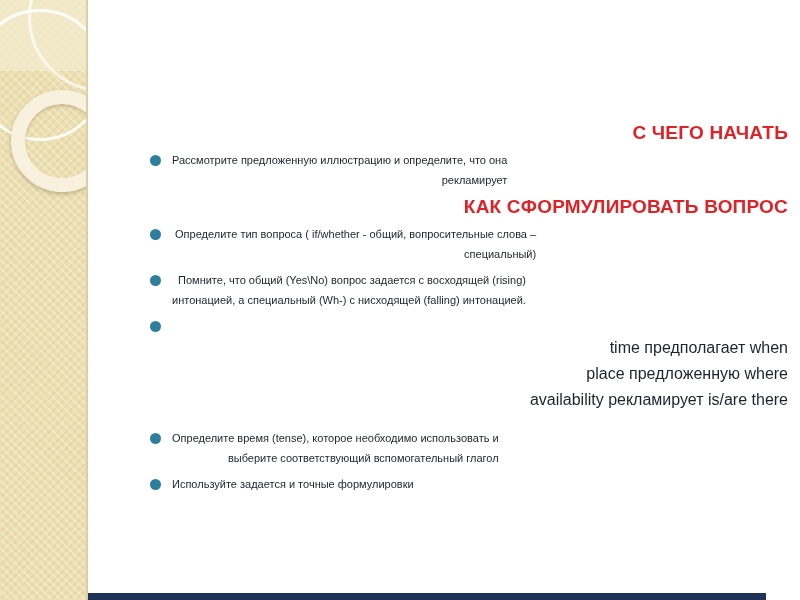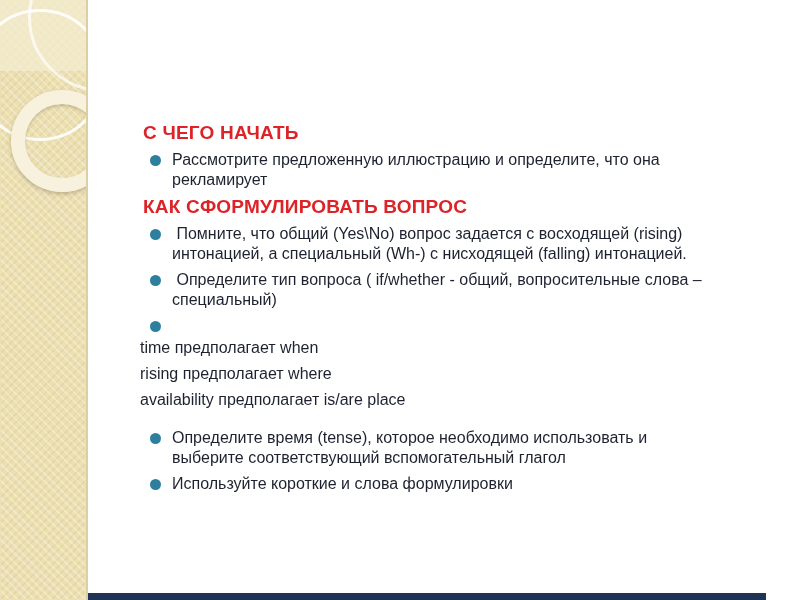--- a/index.html
+++ b/index.html
@@ -1,15 +1,15 @@
 <!DOCTYPE html>
 <html style="--heading-red: #de2328; --bullet-teal: #2e7f9e; --body-text: #1e2230; --band-beige: #ecdfb0; --band-square: #f3ebcd; --ring-cream: #f7f1de; --bottom-bar-navy: #1f3356;"><head>
 <meta charset="utf-8">
 <style>
-  * { margin:0; padding:0; box-sizing:border-box; }
+  * { margin:0; padding:0; box-sizing:border-box;text-align:right; }
   html,body { width:800px; height:600px; }
   body {
     font-family:"Liberation Sans", sans-serif;
     background:#ffffff;
     position:relative;
     overflow:hidden;
   }
 
   
   .side-band {
@@ -57,21 +57,21 @@
     margin:0 0 7px 3px;
   }
   .heading.second { }
   .bullet { display:flex; align-items:flex-start; margin-bottom:6px; }
   .bullet.mt2 { margin-top:18px; }
   .dot {
     flex:0 0 11px; width:11px; height:11px; border-radius:50%;
     background:var(--bullet-teal,#2e7f9e);
     margin:5px 11px 0 10px;
   }
-  .btext { font-size:16px; line-height:20px; white-space:pre-wrap; }
+  .btext { font-size:11px; line-height:20px; white-space:pre-wrap; }
   .hint {
     font-size:16px; line-height:20px;
     margin:0 0 6px 0;
   }
 </style>
 </head>
 <body>
 
 <div class="side-band">
   <div class="band-square"></div>
@@ -89,42 +89,42 @@
   <div class="bullet">
     <span class="dot"></span>
     <span class="btext">Рассмотрите предложенную иллюстрацию и определите, что она
 рекламирует</span>
   </div>
 
   <div class="heading second">КАК СФОРМУЛИРОВАТЬ ВОПРОС</div>
 
   <div class="bullet">
     <span class="dot"></span>
-    <span class="btext"> Помните, что общий (Yes\No) вопрос задается с восходящей (rising)
-интонацией, а специальный (Wh-) с нисходящей (falling) интонацией.</span>
+    <span class="btext"> Определите тип вопроса ( if/whether - общий, вопросительные слова –
+специальный)</span>
   </div>
 
   <div class="bullet">
     <span class="dot"></span>
-    <span class="btext"> Определите тип вопроса ( if/whether - общий, вопросительные слова –
-специальный)</span>
+    <span class="btext"> Помните, что общий (Yes\No) вопрос задается с восходящей (rising)
+интонацией, а специальный (Wh-) с нисходящей (falling) интонацией.</span>
   </div>
 
   <div class="bullet">
     <span class="dot"></span>
   </div>
 
   <div class="hint">time предполагает when</div>
-  <div class="hint">rising предполагает where</div>
-  <div class="hint">availability предполагает is/are place</div>
+  <div class="hint">place предложенную where</div>
+  <div class="hint">availability рекламирует is/are there</div>
 
   <div class="bullet mt2">
     <span class="dot"></span>
     <span class="btext">Определите время (tense), которое необходимо использовать и
 выберите соответствующий вспомогательный глагол</span>
   </div>
 
   <div class="bullet">
     <span class="dot"></span>
-    <span class="btext">Используйте короткие и слова формулировки</span>
+    <span class="btext">Используйте задается и точные формулировки</span>
   </div>
 
 </div>
 
 </body></html>

